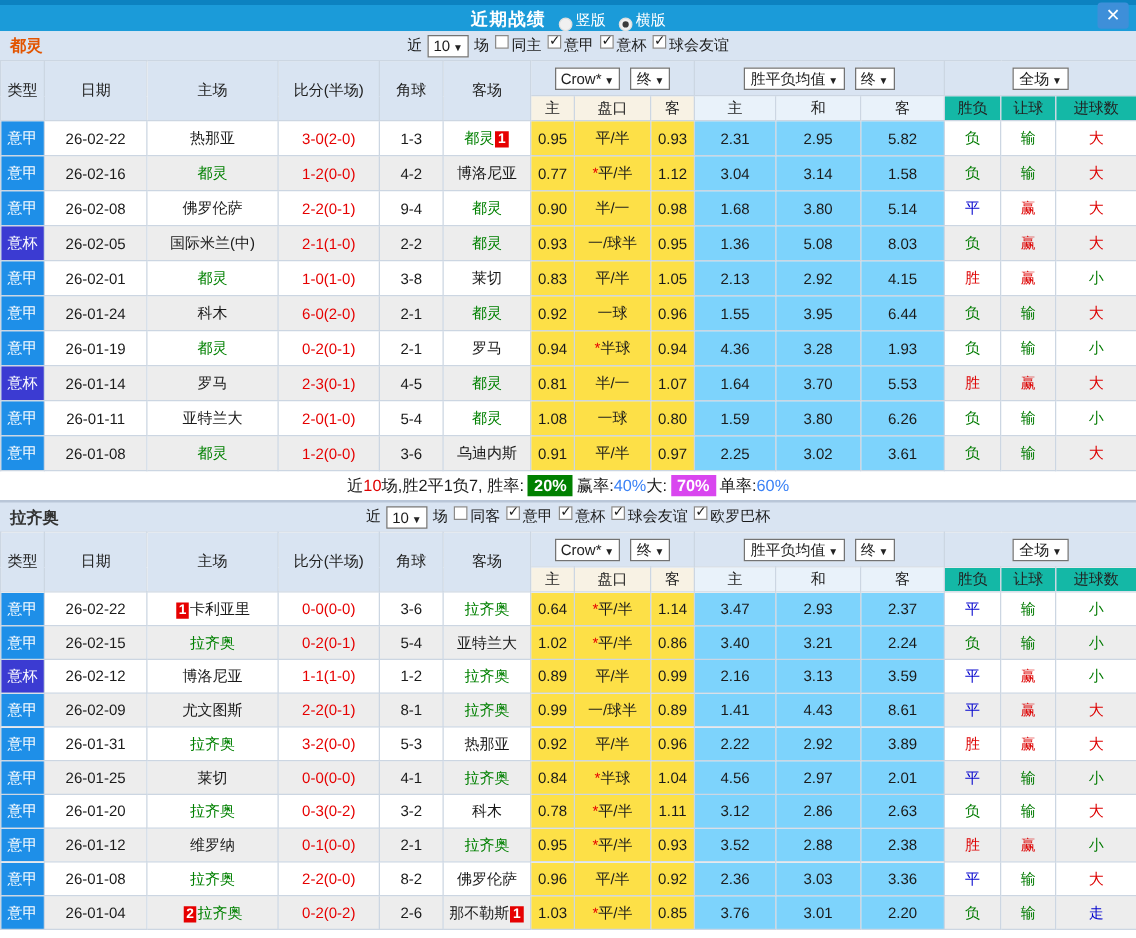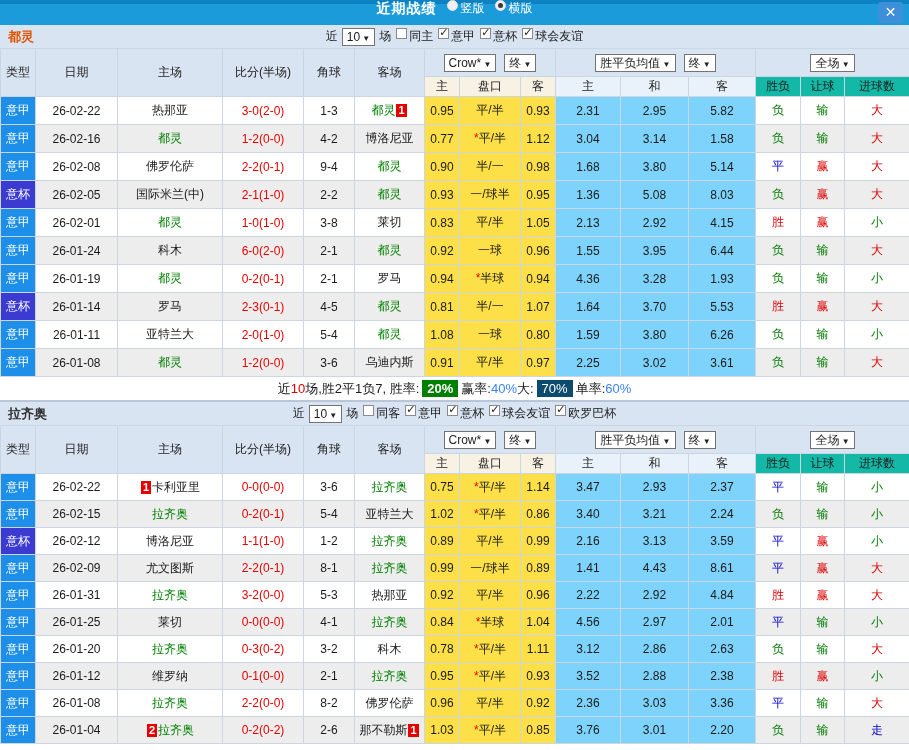--- a/index.html
+++ b/index.html
@@ -1,19 +1,19 @@
 <!DOCTYPE html>
 <html><head>
 <meta charset="utf-8">
 <style>
 *{margin:0;padding:0;box-sizing:border-box}
 html,body{width:909px;height:750px;overflow:hidden;background:#fff;
   font-family:"Liberation Sans","DejaVu Sans",sans-serif;font-size:12px;color:#1a1a1a}
 .titlebar{height:25px;background:linear-gradient(180deg,#0c82c0 0,#0c82c0 4px,#1b9bd9 4px,#1b9bd9 100%);
-  display:flex;align-items:flex-start;justify-content:center;position:relative;color:#fff}
+  display:flex;align-items:flex-end;justify-content:center;position:relative;color:#fff}
 .titlebar .title{font-weight:bold;font-size:14px;letter-spacing:1px}
 .radio{display:inline-block;width:11px;height:11px;border-radius:50%;background:#f0f0f0;border:1px solid #e0e0e0;
   margin:0 3px 0 10px;vertical-align:-1px;position:relative;cursor:pointer}
 .radio.checked::after{content:"";position:absolute;left:2px;top:2px;width:5px;height:5px;border-radius:50%;background:#3a3a3a}
 .close-btn{position:absolute;right:6px;top:2px;width:25px;height:21px;background:#3e8fd9;border-radius:3px;
   color:#fff;font-weight:bold;text-align:center;line-height:21px;font-size:14px;cursor:pointer}
 .section-bar{height:23px;background:#d9e4f2;position:relative;display:flex;align-items:center;justify-content:center}
 .sec1 .section-bar{border-top:2px solid #b9c6d8;height:25px}
 .section-bar .team{position:absolute;left:8px;font-weight:bold;font-size:13px}
 .sec0 .section-bar .team{color:#e25400}
@@ -46,21 +46,21 @@
 .c-green{color:#007a00}
 .c-blue{color:#0000cd}
 .self{color:#008000}
 .score{color:#e60000}
 .star{color:#e60000}
 .badge{display:inline-block;background:#e60000;color:#fff;font-size:11px;line-height:13px;padding:0 2px;margin:0 1px;font-weight:bold}
 .summary{height:23px;display:flex;align-items:center;justify-content:center;font-size:13px;color:#1a1a1a}
 .summary .red{color:#e00000}
 .summary .blue{color:#3b82f6}
 .summary .badge-green{background:#008000;color:#fff;padding:1px 5px;font-weight:bold;margin:0 3px}
-.summary .badge-red{background:#0c4a6e;color:#fff;padding:1px 5px;font-weight:normal;margin:0 3px}
+.summary .badge-red{background:#d946ef;color:#fff;padding:1px 5px;font-weight:bold;margin:0 3px}
 </style>
 </head>
 <body>
 
 <div class="titlebar">
   <span class="title">近期战绩</span>
   <span class="radio"></span>
   <span>竖版</span>
   <span class="radio checked"></span>
   <span>横版</span>
@@ -386,21 +386,21 @@
         </tr>
       </thead>
       <tbody>
         <tr>
           <td class="type league">意甲</td>
           <td class="rcell">26-02-22</td>
           <td class="rcell"><span class="badge">1</span><span>卡利亚里</span></td>
           <td class="rcell score">0-0(0-0)</td>
           <td class="rcell">3-6</td>
           <td class="rcell"><span class="self">拉齐奥</span></td>
-          <td class="odds">0.75</td>
+          <td class="odds">0.64</td>
           <td class="odds"><span class="star">*</span>平/半</td>
           <td class="odds">1.14</td>
           <td class="means">3.47</td>
           <td class="means">2.93</td>
           <td class="means">2.37</td>
           <td class="rcell c-blue">平</td>
           <td class="rcell c-green">输</td>
           <td class="rcell c-green">小</td>
         </tr>
         <tr class="alt">
@@ -459,21 +459,21 @@
           <td class="rcell">26-01-31</td>
           <td class="rcell"><span class="self">拉齐奥</span></td>
           <td class="rcell score">3-2(0-0)</td>
           <td class="rcell">5-3</td>
           <td class="rcell"><span>热那亚</span></td>
           <td class="odds">0.92</td>
           <td class="odds">平/半</td>
           <td class="odds">0.96</td>
           <td class="means">2.22</td>
           <td class="means">2.92</td>
-          <td class="means">4.84</td>
+          <td class="means">3.89</td>
           <td class="rcell c-red">胜</td>
           <td class="rcell c-red">赢</td>
           <td class="rcell c-red">大</td>
         </tr>
         <tr class="alt">
           <td class="type league">意甲</td>
           <td class="rcell">26-01-25</td>
           <td class="rcell"><span>莱切</span></td>
           <td class="rcell score">0-0(0-0)</td>
           <td class="rcell">4-1</td>

